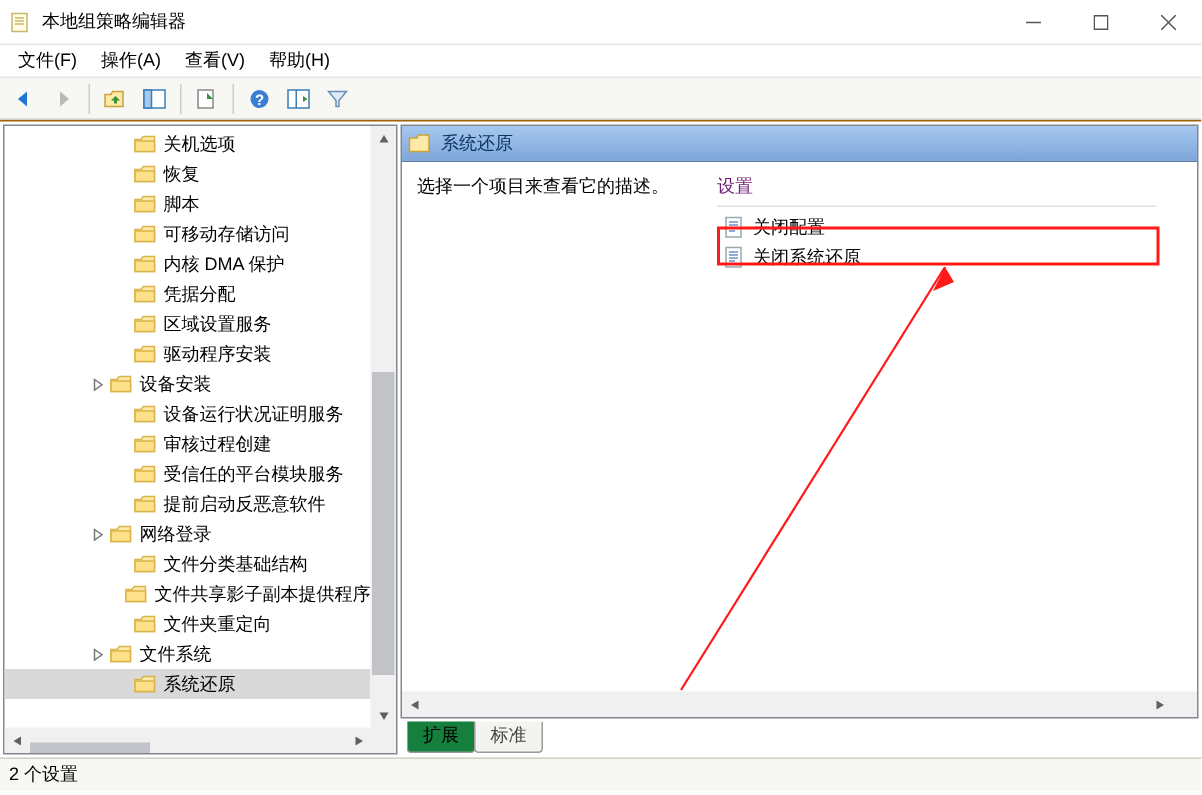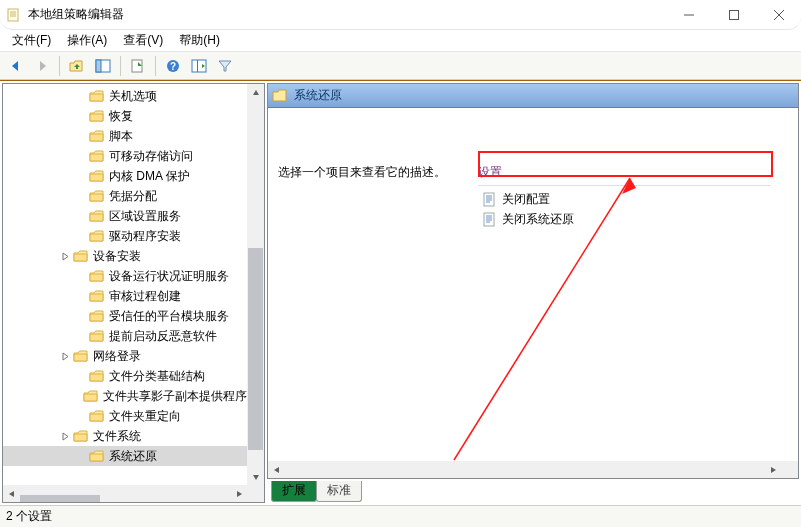--- a/index.html
+++ b/index.html
@@ -13,21 +13,20 @@
     position: relative;
   }
   
   .titlebar {
     height: 30px;
     background: #fff;
     border-bottom: 1px solid #e5e5e5;
     display: flex;
     align-items: center;
     padding-left: 6px;
-    border-radius: 13px;
   }
   .titlebar .app-icon {
     width: 16px; height: 16px;
     margin-right: 6px;
     display: inline-flex; align-items: center; justify-content: center;
   }
   .titlebar .title { color: #000; font-size: 12px; }
   .win-controls { margin-left: auto; display: flex; }
   .win-btn {
     width: 45px; height: 29px;
@@ -163,21 +162,20 @@
     padding-left: 4px;
     color: #fff;
     font-size: 12px;
   }
   .header-band .folder-icon { margin-right: 6px; }
   .content-area {
     position: absolute;
     top: 24px; left: 0; right: 17px; bottom: 17px;
     padding: 8px 10px;
     display: flex;
-    margin-top: 48px;
   }
   .desc-col {
     width: 200px;
     font-size: 12px;
     color: #000;
   }
   .settings-col {
     flex: 1;
     position: relative;
   }

